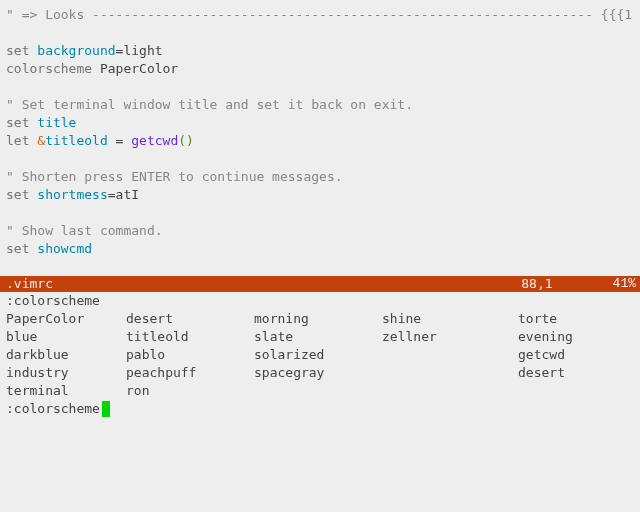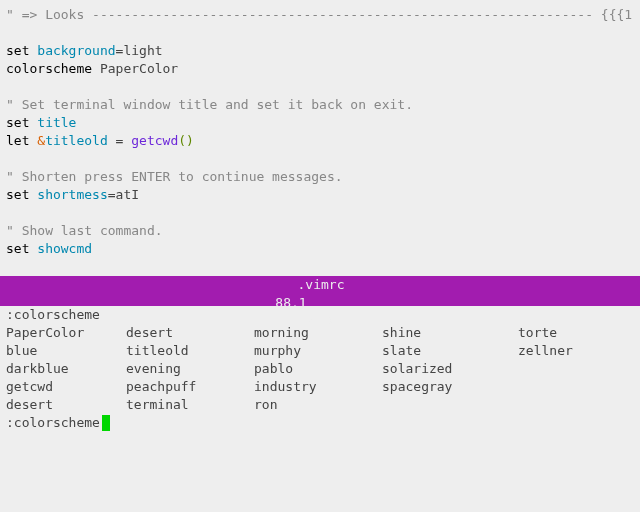--- a/index.html
+++ b/index.html
@@ -12,38 +12,37 @@
     font-size: 13px;
     line-height: 18px;
     overflow: hidden;
     color: #444444;
   }
   .editor {
     padding: 6px 6px 0 6px;
   }
   .line { white-space: pre; }
   .comment { color: #878787; }
-  .keyword { color: #000000; text-align: right; }
+  .keyword { color: #737373; text-align: right; }
   .option  { color: #0087af; }
   .func    { color: #6d28d9; }
   .paren   { color: #5f8700; }
   .special { color: #d75f00; }
   .statusbar {
-    background: #a21caf;
+    background: #c2410c;
     color: #eeeeee;
     display: flex;
     padding: 0 4px 0 6px;
-    height: 30px;
+    height: 16px;
     align-items: center;
-    flex-direction: column;
   }
   .statusbar .fname { flex: 0 0 auto; }
   .statusbar .spacer { flex: 1 1 auto; }
   .statusbar .pos { flex: 0 0 auto; padding-right: 60px; }
-  .statusbar .pct { flex: 0 0 auto; }
+  .statusbar .pct { flex: 0 0 auto; font-family: Liberation Mono, monospace; }
   .completion {
     background: #eeeeee;
     color: #444444;
     padding: 0 6px;
   }
   .comp-header { white-space: pre; }
   .comp-grid {
     display: grid;
     grid-template-columns: 120px 128px 128px 136px auto;
   }
@@ -92,31 +91,30 @@
 <div class="completion">
   <div class="comp-header">:colorscheme</div>
   <div class="comp-grid" id="comp-grid">
       <span>PaperColor</span>
       <span>desert</span>
       <span>morning</span>
       <span>shine</span>
       <span>torte</span>
       <span>blue</span>
       <span>titleold</span>
-      <span>murphy</span>
       <span>slate</span>
       <span>zellner</span>
+      <span>evening</span>
       <span>darkblue</span>
-      <span>evening</span>
       <span>pablo</span>
       <span>solarized</span>
       <span></span>
       <span>getcwd</span>
+      <span>industry</span>
       <span>peachpuff</span>
-      <span>industry</span>
       <span>spacegray</span>
       <span></span>
       <span>desert</span>
       <span>terminal</span>
       <span>ron</span>
       <span></span>
     </div>
 </div>
 
 <div class="cmdline">

